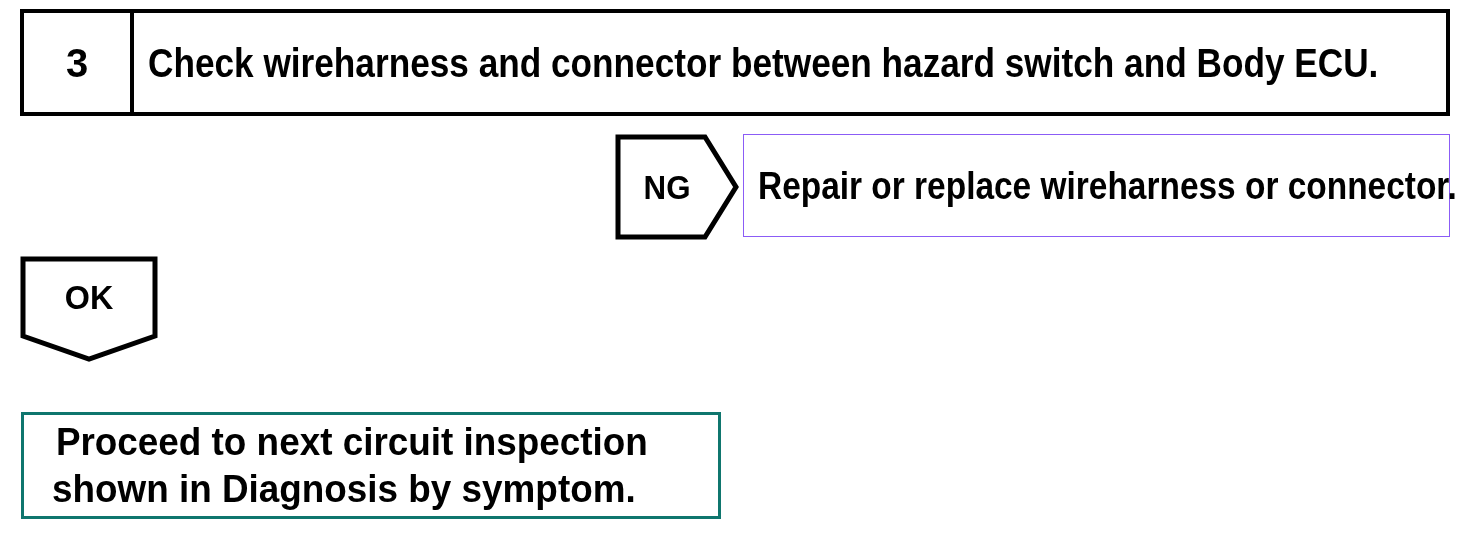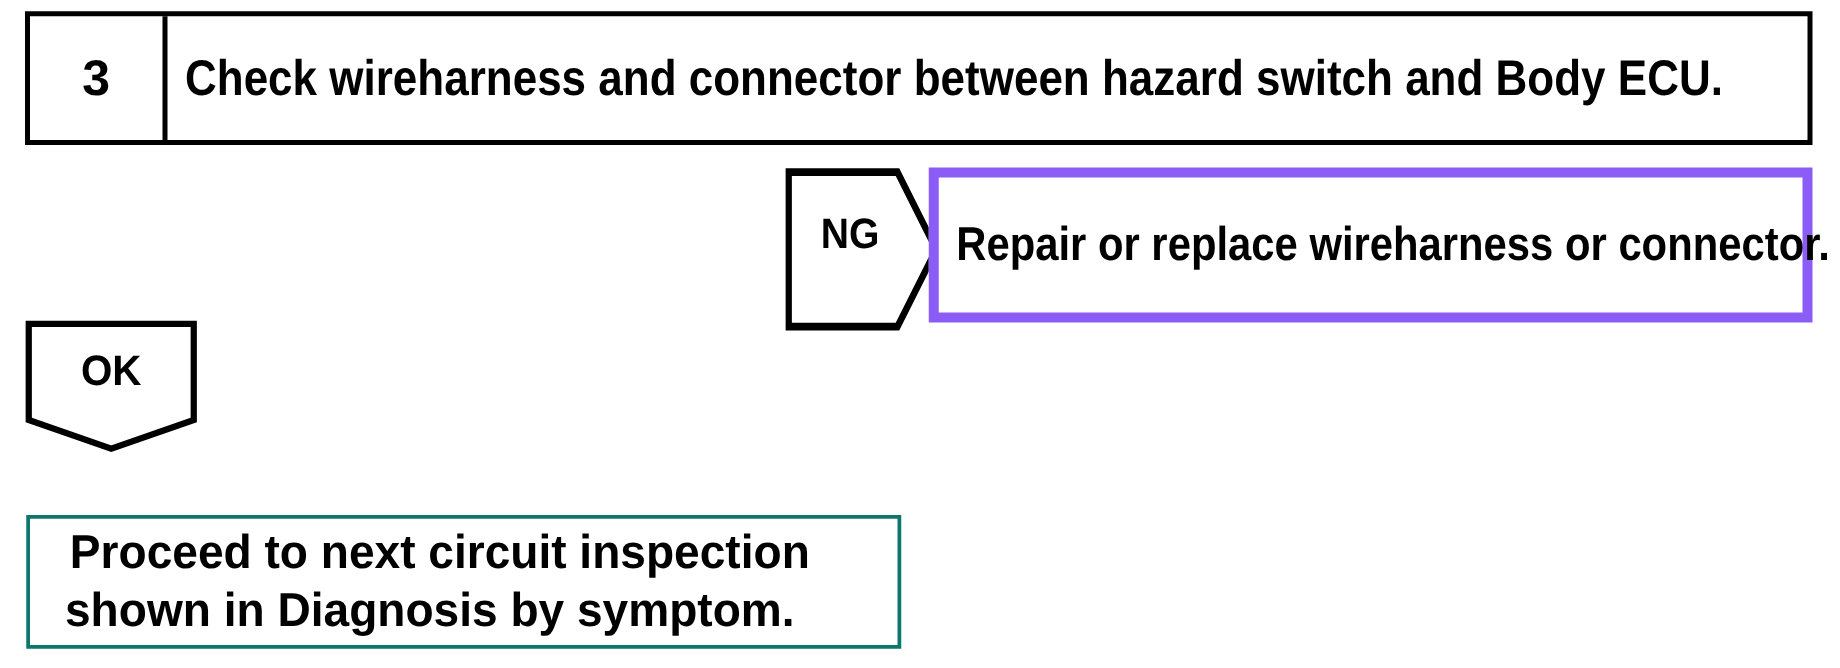--- a/index.html
+++ b/index.html
@@ -61,24 +61,24 @@
     font-weight: bold;
     line-height: 1;
     transform: scaleX(0.88);
     transform-origin: left center;
     white-space: nowrap;
   }
 
   
   .ng-arrow {
     position: absolute;
-    left: 628px;
+    left: 615px;
     top: 134px;
     width: 124px;
-    height: 131px;
+    height: 106px;
   }
   .ng-arrow svg {
     position: absolute;
     inset: 0;
     width: 100%;
     height: 100%;
     display: block;
   }
   .ng-label {
     position: absolute;
@@ -94,22 +94,22 @@
     line-height: 1;
     transform: scaleX(0.92);
     transform-origin: center center;
   }
 
   .repair-box {
     position: absolute;
     left: 743px;
     top: 134px;
     width: 707px;
-    height: 124px;
-    border: 8px solid #8b5cf6;
+    height: 103px;
+    border: 1px solid #8b5cf6;
     box-sizing: border-box;
     background: #fff;
     display: flex;
     align-items: center;
     padding-left: 14px;
   }
   .repair-text {
     font-size: 38px;
     font-weight: bold;
     line-height: 1;

